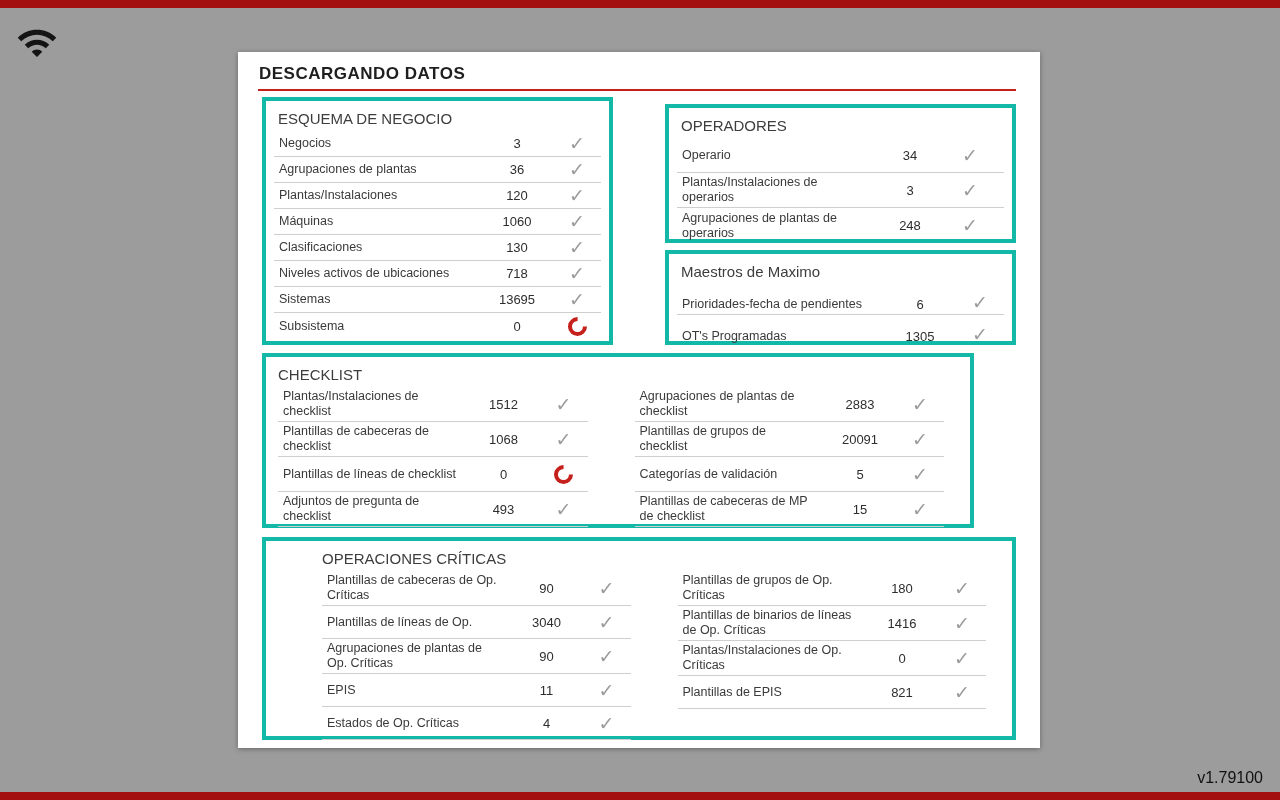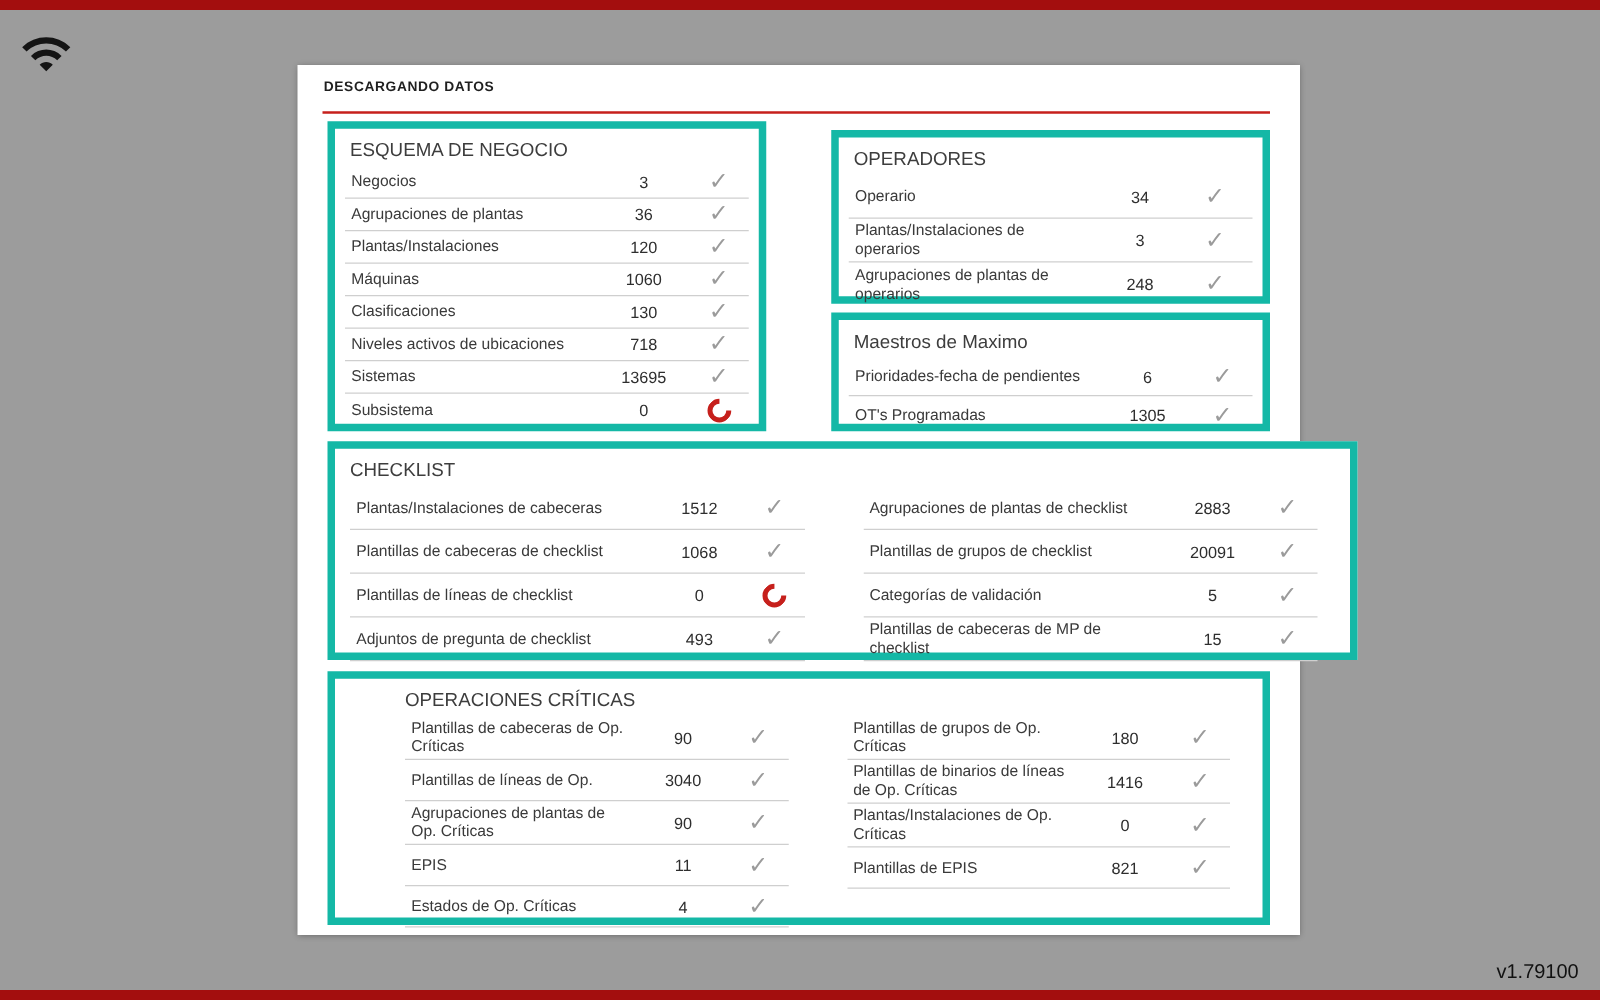--- a/index.html
+++ b/index.html
@@ -20,34 +20,34 @@
     position:absolute; right:17px; bottom:13px;
     font-size:16px; color:#111;
   }
 
   .card {
     position:absolute; left:238px; top:52px; width:802px; height:696px;
     background:#ffffff; box-shadow:0 1px 5px rgba(0,0,0,.35);
   }
   .card-title {
     position:absolute; left:21px; top:12px;
-    font-size:11px; font-weight:700; letter-spacing:.5px; color:#1f1f1f;
+    font-size:17px; font-weight:700; letter-spacing:.5px; color:#1f1f1f;
   }
   .title-rule {
     position:absolute; left:20px; top:37px; width:758px; height:2px;
     background:#c6201c;
   }
 
-  .box { position:absolute; border:6px solid #14b8a6; background:#fff; }
+  .box { position:absolute; border:4px solid #14b8a6; background:#fff; }
   .box-title { padding:9px 12px 4px; font-size:15px; color:#3d3d3d; }
 
   .box-esquema    { left:24px;  top:45px;  width:351px; height:248px; }
   .box-operadores { left:427px; top:52px;  width:351px; height:139px; }
   .box-maestros   { left:427px; top:198px; width:351px; height:95px;  }
-  .box-checklist  { left:24px;  top:301px; width:824px; height:175px; }
+  .box-checklist  { left:24px;  top:301px; width:712px; height:175px; }
   .box-operaciones{ left:24px;  top:485px; width:754px; height:203px;padding-left:44px; }
 
   .rows { margin:0 8px; }
   .row {
     display:flex; align-items:center;
     border-bottom:1px solid #cfcfcf;
     padding:2px 0 2px 5px;
   }
   .plain .rows .row:last-child { border-bottom:none; }
 
@@ -57,21 +57,21 @@
   .stat.status-done::before { content:"\2713"; font-size:19px; color:#9b9b9b; line-height:1; }
   .stat.status-pending::before {
     content:""; width:11px; height:11px;
     border:4px solid #c6201c; border-top-color:transparent;
     border-radius:50%; transform:rotate(45deg);
   }
 
   .box-esquema .row    { min-height:26px; }
   .box-operadores .row { min-height:35px; }
   .box-operadores .lbl { max-width:192px; }
-  .box-maestros .row   { min-height:31px; }
+  .box-maestros .row   { min-height:31px;align-items:flex-end; }
   .box-checklist .row  { min-height:35px; }
   .box-operaciones .row{ min-height:33px; }
 
   .cols {
     display:grid; grid-template-columns:1fr 1fr; column-gap:47px;
     padding:0 26px 0 12px;
   }
   .cols .rows { margin:0; }
 </style>
 </head>
@@ -169,21 +169,21 @@
         <span class="stat status-done"></span>
       </div>
     </div>
   </div>
 
   <div class="box box-checklist">
     <div class="box-title">CHECKLIST</div>
     <div class="cols">
       <div class="rows">
         <div class="row">
-          <span class="lbl">Plantas/Instalaciones de cabeceras</span>
+          <span class="lbl">Plantas/Instalaciones de checklist</span>
           <span class="val">1512</span>
           <span class="stat status-done"></span>
         </div>
         <div class="row">
           <span class="lbl">Plantillas de cabeceras de checklist</span>
           <span class="val">1068</span>
           <span class="stat status-done"></span>
         </div>
         <div class="row">
           <span class="lbl">Plantillas de líneas de checklist</span>

